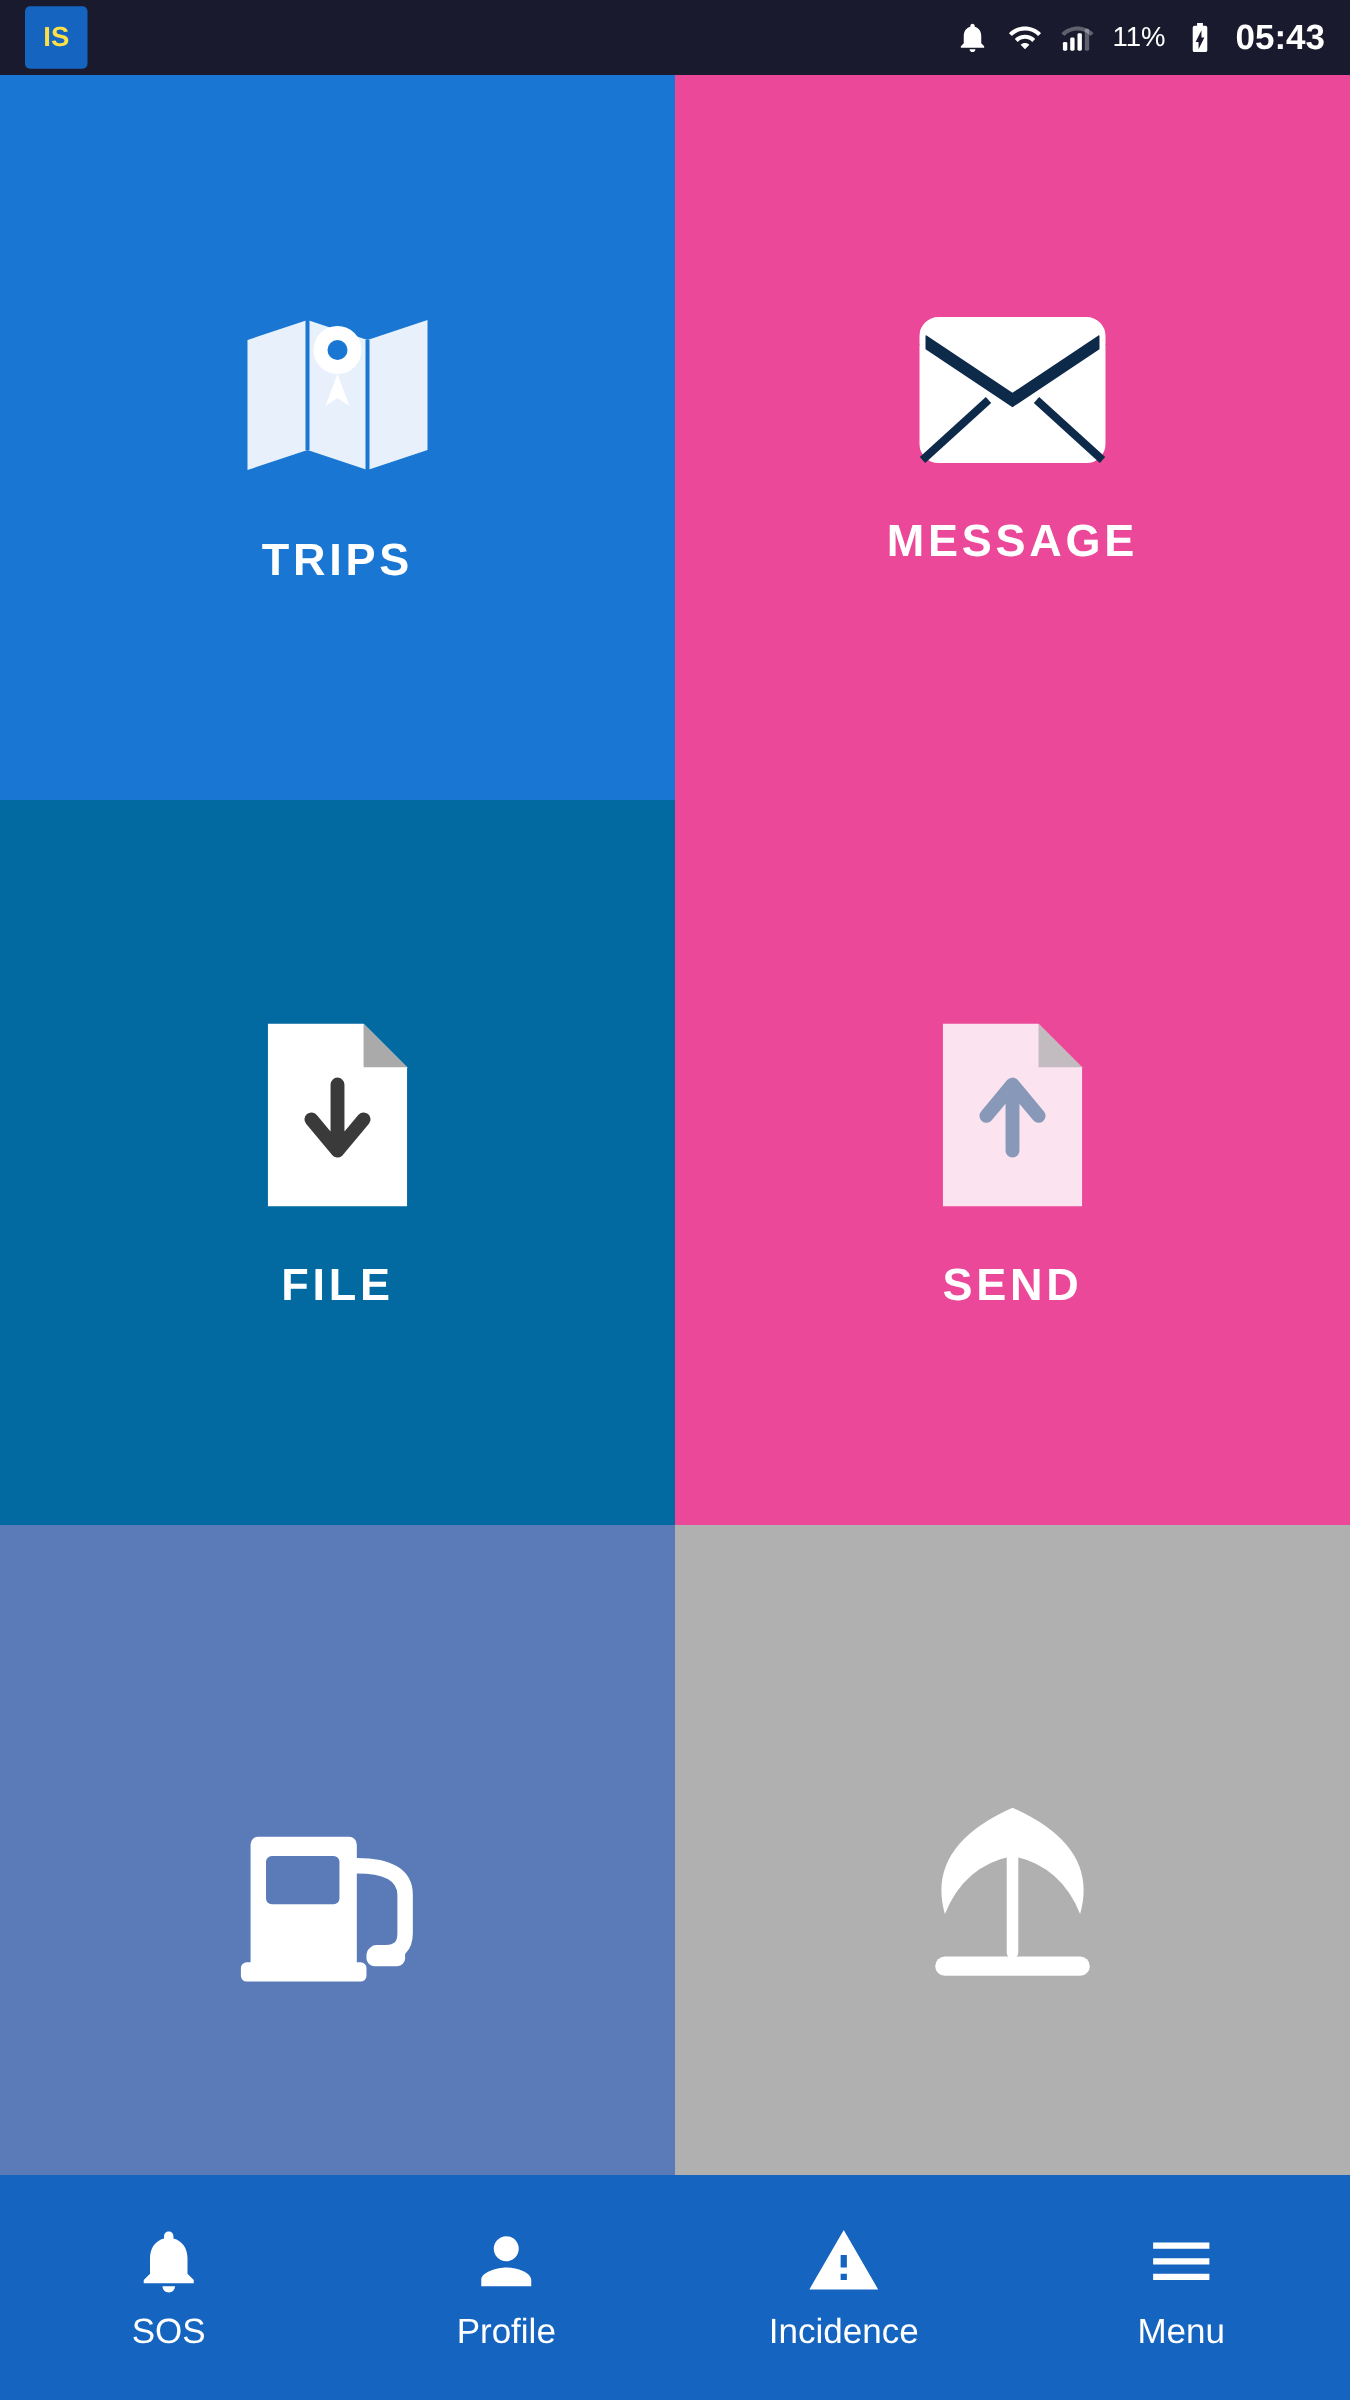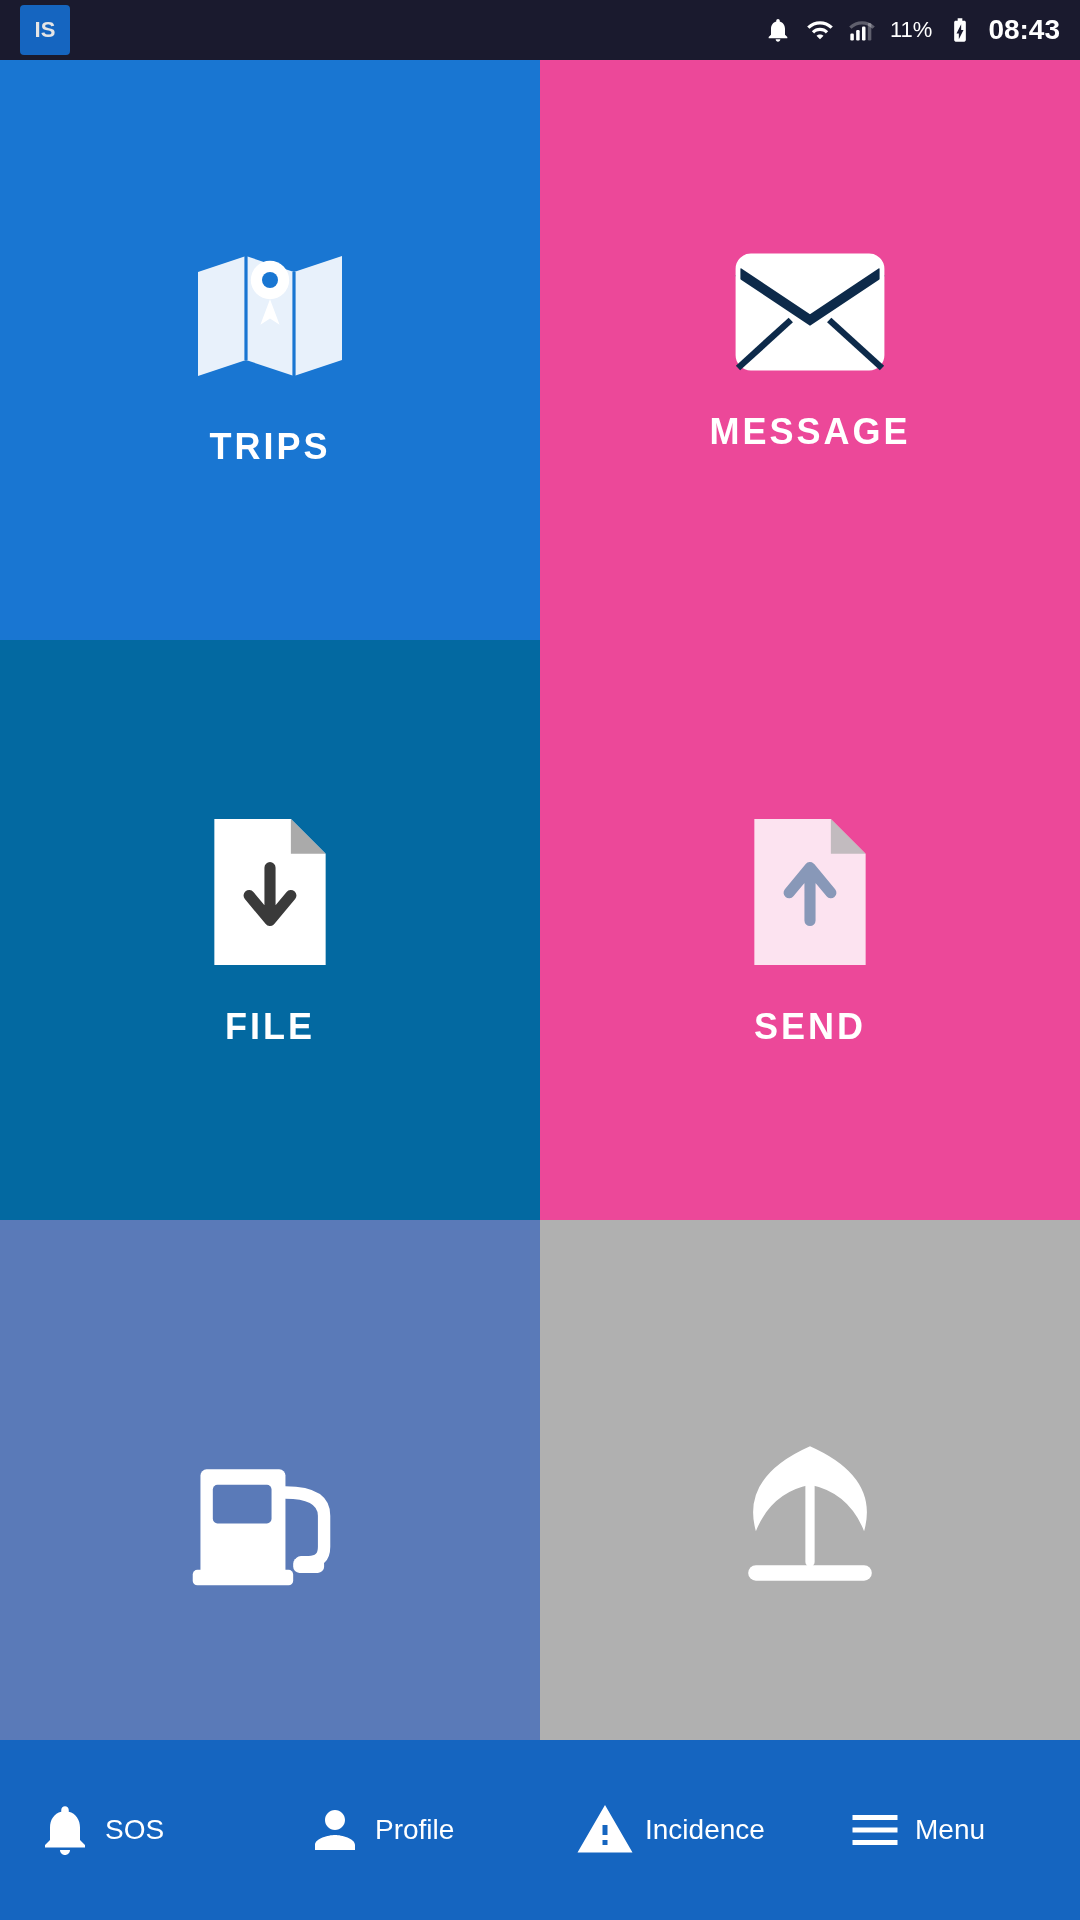--- a/index.html
+++ b/index.html
@@ -31,21 +31,21 @@
 
     .app-icon {
       width: 50px;
       height: 50px;
       background: #1565c0;
       display: flex;
       align-items: center;
       justify-content: center;
       font-weight: bold;
       font-size: 22px;
-      color: #e5e5e5;
+      color: #fde047;
       border-radius: 4px;
     }
 
     .status-bar-right {
       display: flex;
       align-items: center;
       gap: 14px;
       font-size: 22px;
     }
 
@@ -103,21 +103,21 @@
       background: #1565c0;
       display: flex;
       align-items: center;
       justify-content: space-around;
       position: absolute;
       bottom: 0;
     }
 
     .nav-item {
       display: flex;
-      flex-direction: row;
+      flex-direction: column;
       align-items: center;
       gap: 10px;
       cursor: pointer;
       color: white;
       width: 200px;
     }
 
     .nav-label {
       font-size: 28px;
       color: white;
@@ -151,21 +151,21 @@
       <rect x="7" y="12" width="3" height="9" rx="1"></rect>
       <rect x="12" y="9" width="3" height="12" rx="1"></rect>
       <rect x="17" y="6" width="3" height="15" rx="1" opacity="0.3"></rect>
     </svg>
     <span class="battery-text">11%</span>
 
     <svg width="28" height="28" viewBox="0 0 24 24">
       <path d="M15.67 4H14V2h-4v2H8.33C7.6 4 7 4.6 7 5.33v15.33C7 21.4 7.6 22 8.33 22h7.33c.74 0 1.34-.6 1.34-1.33V5.33C17 4.6 16.4 4 15.67 4z"></path>
       <path d="M11 20v-5H9l4-8v5h2l-4 8z" fill="#1a1a2e"></path>
     </svg>
-    <span class="status-time">08:43</span>
+    <span class="status-time">05:43</span>
   </div>
 </div>
 
 <div class="grid">
 
   <div class="grid-item">
     <div class="grid-icon">
       <svg width="160" height="160" viewBox="0 0 100 100">
 
         <path d="M5 25 L35 15 L65 25 L95 15 L95 80 L65 90 L35 80 L5 90 Z" fill="white" opacity="0.9"></path>

